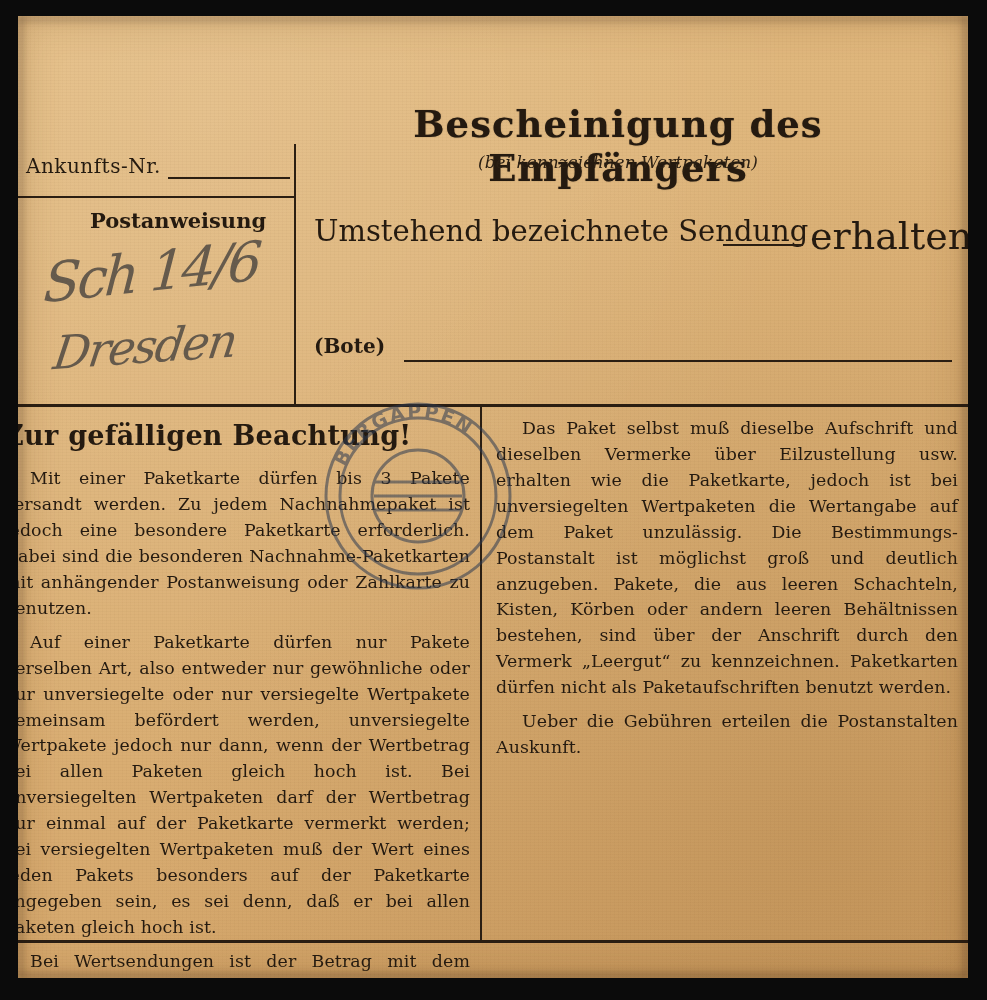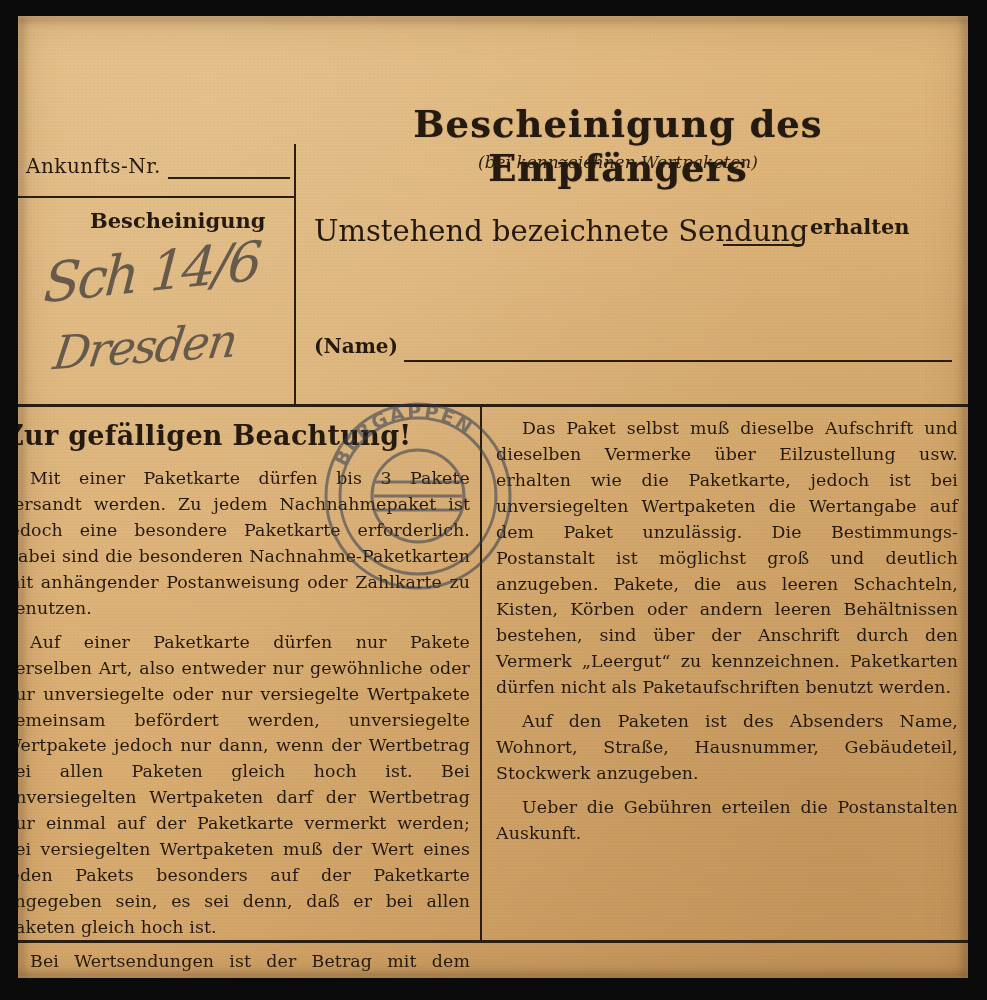--- a/index.html
+++ b/index.html
@@ -164,22 +164,22 @@
     position: absolute;
     left: 705px;
     top: 228px;
     width: 80px;
     border-bottom: 2px solid #2a1e12;
   }
   #erhalten {
     position: absolute;
     left: 792px;
     top: 198px;
-    font-size: 21px;
-    font-weight: 700;
+    font-size: 38px;
+    font-weight: 400;
   }
   #name-label {
     position: absolute;
     left: 296px;
     top: 318px;
     font-size: 20px;
     font-weight: 700;
   }
   #name-line {
     position: absolute;
@@ -275,48 +275,47 @@
 
     <div id="top">
 
       <div id="title-main" class="ink">Bescheinigung des Empfängers</div>
       <div id="title-sub" class="ink">(bei kennzeichnen Wertpaketen)</div>
 
       <div id="left-col">
         <div id="ankunfts" class="ink">Ankunfts-Nr.</div>
         <div id="ankunfts-line"></div>
         <div id="hline-ank"></div>
-        <div id="zustell" class="ink">Bescheinigung</div>
+        <div id="zustell" class="ink">Postanweisung</div>
         <div id="hw1" class="handwriting">Sch 14/6</div>
         <div id="hw2" class="handwriting">Dresden</div>
         <div id="vline-left"></div>
       </div>
 
       <div id="umstehend" class="ink">Umstehend bezeichnete Sendung</div>
       <div id="umstehend-gap"></div>
       <div id="erhalten" class="ink">erhalten</div>
 
-      <div id="name-label" class="ink">(Name)</div>
+      <div id="name-label" class="ink">(Bote)</div>
       <div id="name-line"></div>
     </div>
 
     <div id="hline-mid"></div>
     <div id="hline-bottom"></div>
     <div id="vline-cols"></div>
 
     <div id="col-left" class="col">
       <p id="heading-left">Zur gefälligen Beachtung!</p>
       <p>Mit einer Paketkarte dürfen bis 3 Pakete versandt werden. Zu jedem Nachnahmepaket ist jedoch eine besondere Paketkarte erforderlich. Dabei sind die besonderen Nachnahme-Paketkarten mit anhängender Postanweisung oder Zahlkarte zu benutzen.</p>
       <p>Auf einer Paketkarte dürfen nur Pakete derselben Art, also entweder nur gewöhnliche oder nur unversiegelte oder nur versiegelte Wertpakete gemeinsam befördert werden, unversiegelte Wertpakete jedoch nur dann, wenn der Wertbetrag bei allen Paketen gleich hoch ist. Bei unversiegelten Wertpaketen darf der Wertbetrag nur einmal auf der Paketkarte vermerkt werden; bei versiegelten Wertpaketen muß der Wert eines jeden Pakets besonders auf der Paketkarte angegeben sein, es sei denn, daß er bei allen Paketen gleich hoch ist.</p>
       <p>Bei Wertsendungen ist der Betrag mit dem Zusatz „Wert“ in Ziffern in dem Raum „Besondere</p>
     </div>
 
     <div id="col-right" class="col">
       <p>Das Paket selbst muß dieselbe Aufschrift und dieselben Vermerke über Eilzustellung usw. erhalten wie die Paketkarte, jedoch ist bei unversiegelten Wertpaketen die Wertangabe auf dem Paket unzulässig. Die Bestimmungs-Postanstalt ist möglichst groß und deutlich anzugeben. Pakete, die aus leeren Schachteln, Kisten, Körben oder andern leeren Behältnissen bestehen, sind über der Anschrift durch den Vermerk „Leergut“ zu kennzeichnen. Paketkarten dürfen nicht als Paketaufschriften benutzt werden.</p>
-      <p>Auf den Paketen ist des Absenders Name, Wohnort, Straße, Hausnummer, Gebäudeteil, Stockwerk anzugeben.</p>
       <p>Ueber die Gebühren erteilen die Postanstalten Auskunft.</p>
     </div>
 
     <div id="postmark">
       <svg width="200" height="200" viewBox="0 0 200 200">
         <g fill="none" stroke="#2d3b52" stroke-width="3">
           <circle cx="100" cy="100" r="92"></circle>
           <circle cx="100" cy="100" r="78"></circle>
           <circle cx="100" cy="100" r="46"></circle>
         </g>

